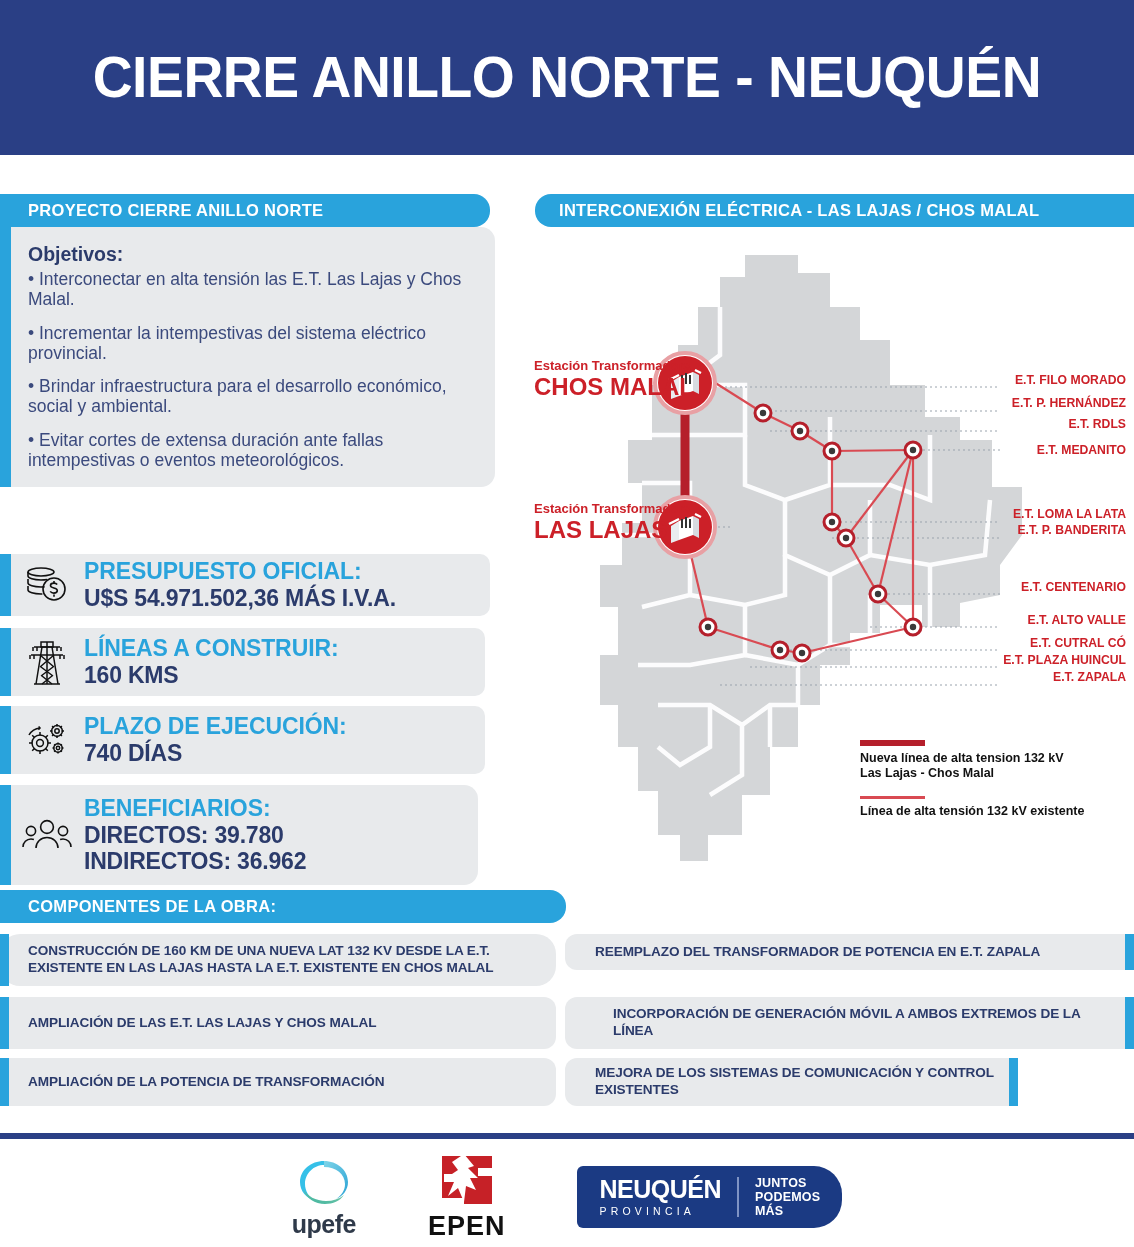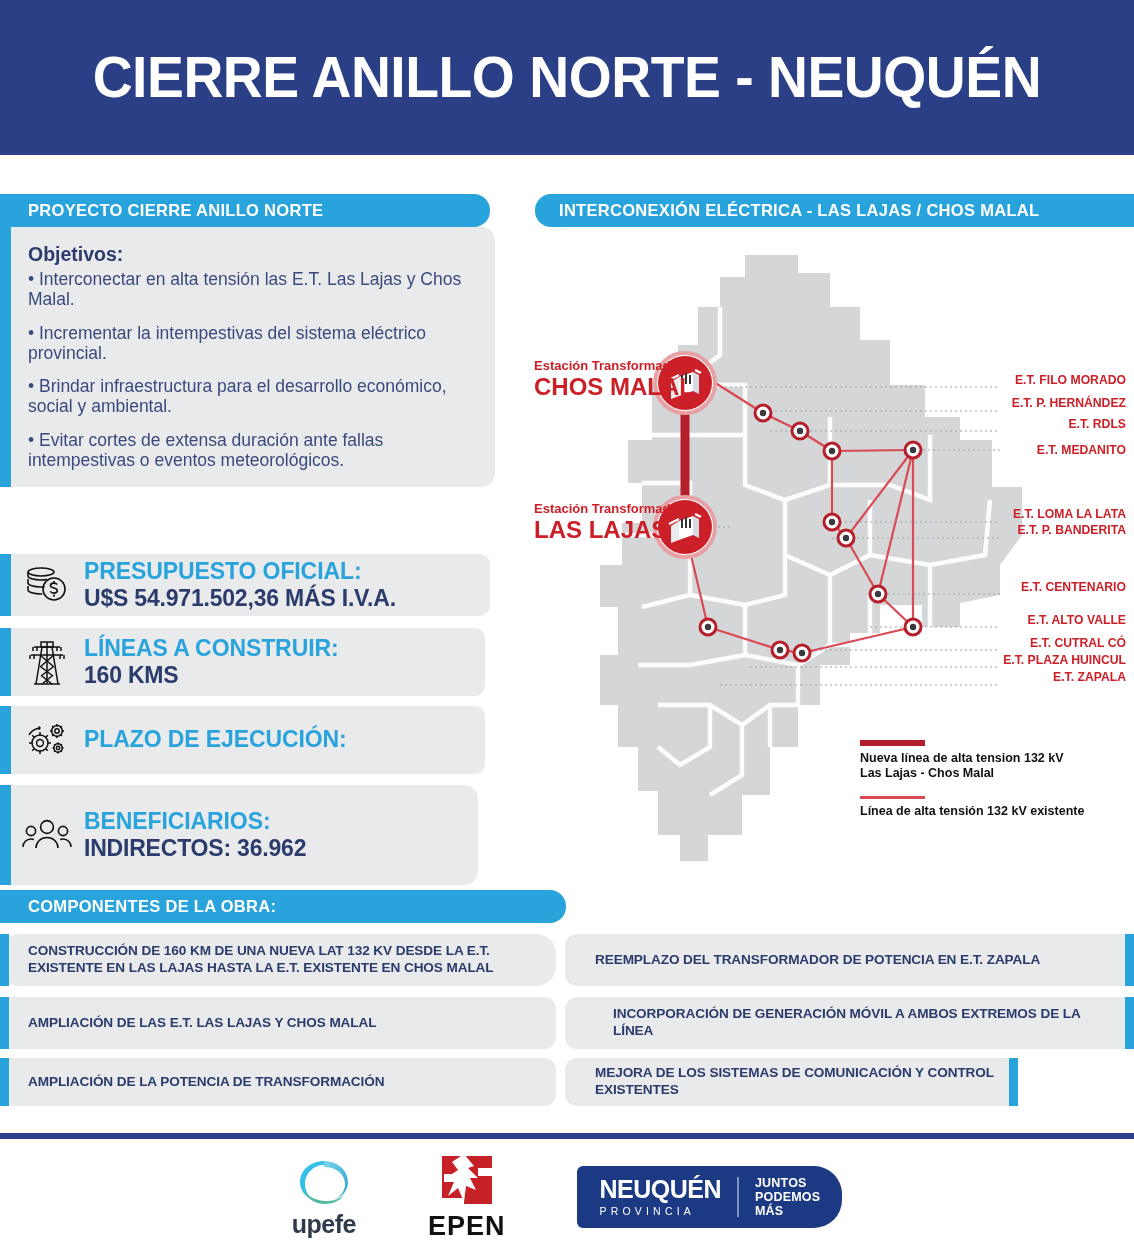--- a/index.html
+++ b/index.html
@@ -88,21 +88,21 @@
   .comp .accent-r{position:absolute;right:0;top:0;width:9px;height:100%;background:#29a3dc;}
   .comp .ctext{
     font-size:13.6px;font-weight:bold;color:#2b3b6b;line-height:1.25;letter-spacing:-0.1px;
   }
   .comp.left{left:0;border-radius:0 12px 12px 0;padding-left:28px;padding-right:16px;}
   .comp.right{left:565px;border-radius:12px 0 0 12px;padding-left:30px;padding-right:18px;}
 
   #comp-l1{top:934px;width:556px;height:52px;border-radius:20px;}
   #comp-l2{top:997px;width:556px;height:52px;}
   #comp-l3{top:1058px;width:556px;height:48px;}
-  #comp-r1{top:934px;width:569px;height:52px;}
+  #comp-r1{top:934px;width:569px;height:36px;}
   #comp-r2{top:997px;width:569px;height:52px;padding-left:48px;}
   #comp-r3{top:1058px;width:453px;height:48px;}
 
   
   .footer-rule{position:absolute;left:0;top:1133px;width:1134px;height:6px;background:#2a3f85;}
   .footer{position:absolute;left:0;top:1139px;width:1134px;height:108px;background:#fff;}
   .logos{
     position:absolute;left:0;top:8px;width:1134px;height:100px;
     display:flex;align-items:center;justify-content:center;gap:72px;
   }
@@ -195,37 +195,39 @@
       <path d="M34 5v2.4M34 16.6V19M27 12h2.4M38.6 12H41M29.1 7.1l1.7 1.7M37.2 15.2l1.7 1.7M38.9 7.1l-1.7 1.7M30.8 15.2l-1.7 1.7"></path>
       <circle cx="35" cy="29" r="4.2"></circle>
       <circle cx="35" cy="29" r="1.7"></circle>
       <path d="M35 23.5v1.8M35 32.7v1.8M29.5 29h1.8M38.7 29h1.8M31.2 25.2l1.3 1.3M37.5 31.5l1.3 1.3M38.8 25.2l-1.3 1.3M32.5 31.5l-1.3 1.3"></path>
       <path d="M6 16a14 14 0 0 1 11-7" stroke-dasharray="0"></path>
       <path d="M15.6 7.4 17 9l-1.6 1.6"></path>
     </svg>
   </div>
   <div class="txt">
     <span class="lbl">PLAZO DE EJECUCIÓN:</span>
+    <span class="val">740 DÍAS</span>
   </div>
 </div>
 
 <div class="stat" id="stat-beneficiarios">
   <div class="accent"></div>
   <div class="ico">
     <svg width="50" height="34" viewBox="0 0 50 34" fill="none" stroke="#111" stroke-width="1.6">
       <circle cx="25" cy="9" r="6.4"></circle>
       <path d="M14 30c0-6 4.9-10.5 11-10.5S36 24 36 30"></path>
       <circle cx="9" cy="13" r="4.6"></circle>
       <path d="M1 29c0-4.6 3.6-8 8-8 1 0 2 .2 2.9.5"></path>
       <circle cx="41" cy="13" r="4.6"></circle>
       <path d="M49 29c0-4.6-3.6-8-8-8-1 0-2 .2-2.9.5"></path>
     </svg>
   </div>
   <div class="txt">
     <span class="lbl">BENEFICIARIOS:</span>
+    <span class="val">DIRECTOS: 39.780</span>
     <span class="val">INDIRECTOS: 36.962</span>
   </div>
 </div>
 
 <div class="bar" id="bar-interconexion">
   <span class="bar-label">INTERCONEXIÓN ELÉCTRICA - LAS LAJAS / CHOS MALAL</span>
 </div>
 
 <div class="map-wrap">
   <svg class="map-svg" width="604" height="640" viewBox="0 0 604 640">

